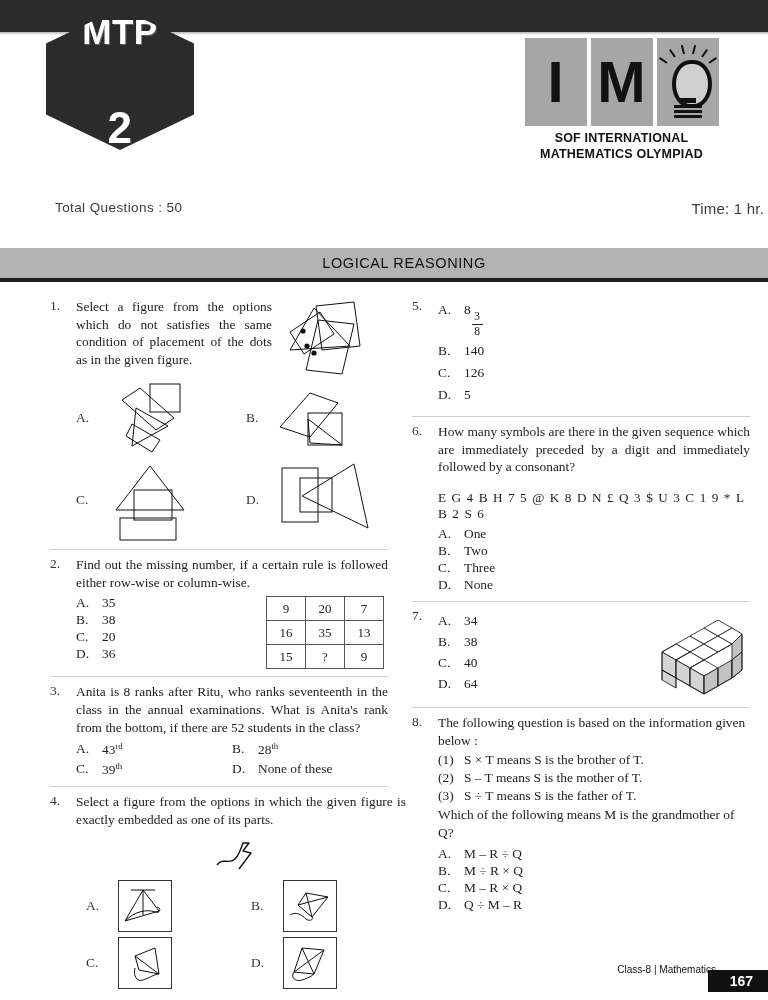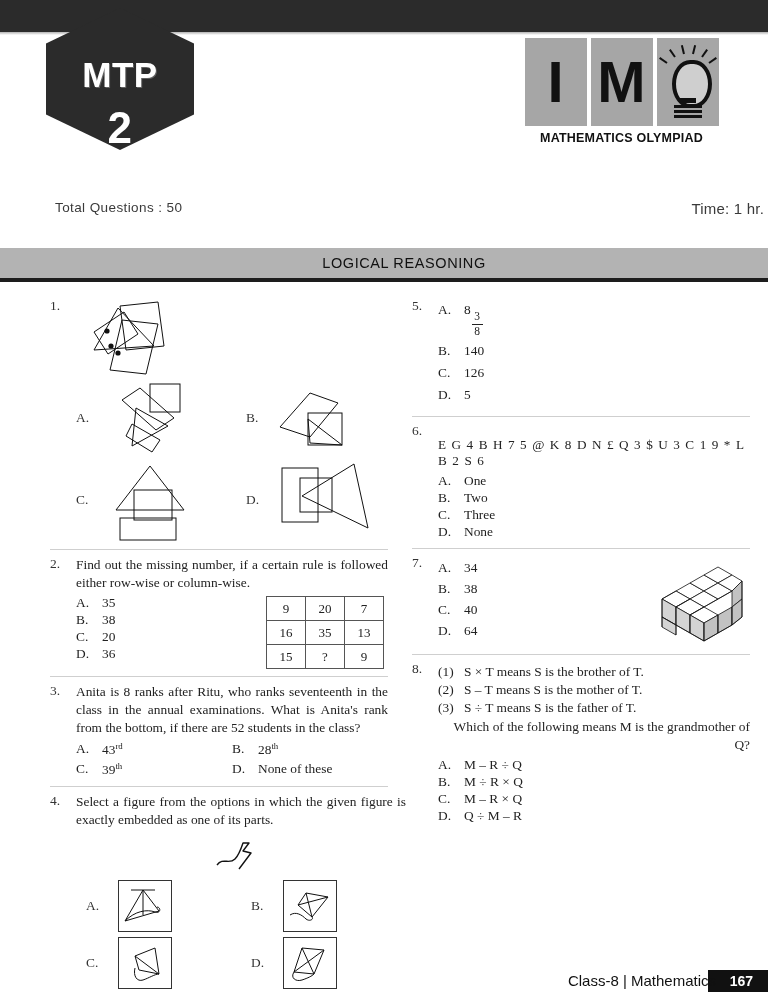--- a/index.html
+++ b/index.html
@@ -28,21 +28,21 @@
   }
 
   
   .badge-wrap{
     position:absolute;left:46px;top:8px;width:148px;height:142px;
   }
   .hex{
     position:absolute;left:0;top:0;width:148px;height:142px;
     background:#2b2b2b;
     clip-path:polygon(50% 0%,100% 25%,100% 75%,50% 100%,0% 75%,0% 25%);
-    display:flex;flex-direction:column;align-items:center;justify-content:flex-end;
+    display:flex;flex-direction:column;align-items:center;justify-content:space-between;
   }
   .hex-label{
     font-family:"Liberation Sans", sans-serif;
     color:#ffffff;font-weight:bold;letter-spacing:.5px;
     line-height:1;
   }
   .hex-mtp{font-size:35px;margin-top:6px;text-shadow:1px 1px 0 rgba(255,255,255,.25);}
   .hex-num{font-size:44px;margin-top:14px;}
 
   
@@ -176,23 +176,23 @@
 
   .seq{font-size:13.2px;letter-spacing:1.1px;margin-top:14px;color:#222;}
   .stmt{display:flex;margin:2px 0;font-size:13.4px;color:#222;}
   .stmt-n{width:26px;flex:0 0 26px;}
 
   
   .footer{
     position:absolute;left:0;bottom:8px;width:768px;height:24px;
   }
   .footer-text{
-    position:absolute;right:52px;bottom:3px;
+    position:absolute;right:52px;bottom:17px;
     font-family:"Liberation Sans", sans-serif;
-    font-size:15px;color:#111;
+    font-size:10px;color:#111;
   }
   .footer-page{
     position:absolute;right:8px;bottom:0px;
     background:#111;color:#fff;font-family:"Liberation Sans", sans-serif;
     font-weight:bold;font-size:14px;padding:2px 7px 3px 7px;
   }
   .pagefill{
     position:absolute;right:0;bottom:0;width:60px;height:22px;background:#111;
   }
 
@@ -229,20 +229,21 @@
           <i class="ray" style="left:29px; top:-1px; transform:rotate(14deg);"></i>
           <i class="ray" style="left:38px; top:2px;  transform:rotate(35deg);"></i>
           <i class="ray" style="left:45px; top:8px;  transform:rotate(55deg);"></i>
           <i class="bulb-glass"></i>
           <i class="bulb-neck"></i>
           <i class="bulb-base"></i>
         </span>
       </div>
     </div>
     <div class="logo-sub">
+      <div>SOF INTERNATIONAL</div>
       <div>MATHEMATICS OLYMPIAD</div>
     </div>
   </div>
 
   <div class="inforow">
     <div class="total-q">Total Questions : 50</div>
     <div class="time">Time: 1 hr.</div>
   </div>
 
   <div class="section-band">
@@ -252,20 +253,21 @@
 
   <div class="cols">
 
     <div class="col col-left">
 
       <div class="q">
         <div class="q-head">
           <div class="q-num">1.</div>
           <div class="q-body">
             <div style="display:flex;">
+              <div class="q-text" style="width:196px;">Select a figure from the options which do not satisfies the same condition of placement of the dots as in the given figure.</div>
               <div style="margin-left:4px;">
                 <svg width="92" height="80" viewBox="0 0 92 80">
                   <g fill="none" stroke="#111" stroke-width="1">
                     <polygon points="14,34 44,14 58,36 28,56"></polygon>
                     <polygon points="40,8 78,4 84,48 46,52"></polygon>
                     <polygon points="38,10 74,48 14,52"></polygon>
                     <polygon points="30,72 66,76 78,26 42,22"></polygon>
                   </g>
                   <circle cx="27" cy="33" r="2.6" fill="#111"></circle>
                   <circle cx="31" cy="48" r="2.6" fill="#111"></circle>
@@ -504,20 +506,21 @@
               </div>
             </div>
           </div>
         </div>
       </div>
 
       <div class="q sep">
         <div class="q-head">
           <div class="q-num">6.</div>
           <div class="q-body">
+            <div class="q-text">How many symbols are there in the given sequence which are immediately preceded by a digit and immediately followed by a consonant?</div>
             <div class="seq">E G 4 B H 7 5 @ K 8 D N £ Q 3 $ U 3 C 1 9 * L B 2 S 6</div>
             <div class="opts">
               <div class="opt-row">
                 <span class="opt-lbl">A.</span>
                 <span class="opt-val">One</span>
               </div>
               <div class="opt-row">
                 <span class="opt-lbl">B.</span>
                 <span class="opt-val">Two</span>
               </div>
@@ -612,35 +615,36 @@
               </div>
             </div>
           </div>
         </div>
       </div>
 
       <div class="q sep">
         <div class="q-head">
           <div class="q-num">8.</div>
           <div class="q-body">
+            <div class="q-text nojust">The following question is based on the information given below :</div>
             <div style="margin-top:3px;">
               <div class="stmt">
                 <span class="stmt-n">(1)</span>
                 <span>S × T  means S is the brother of T.</span>
               </div>
               <div class="stmt">
                 <span class="stmt-n">(2)</span>
                 <span>S – T means S is the mother of T.</span>
               </div>
               <div class="stmt">
                 <span class="stmt-n">(3)</span>
                 <span>S ÷ T means S is the father of T.</span>
               </div>
             </div>
-            <div class="q-text nojust" style="margin-top:2px;text-align:right;">Which of the following means M is the grandmother of Q?</div>
+            <div class="q-text nojust" style="margin-top:2px;">Which of the following means M is the grandmother of Q?</div>
             <div class="opts">
               <div class="opt-row">
                 <span class="opt-lbl">A.</span>
                 <span class="opt-val">M – R ÷ Q</span>
               </div>
               <div class="opt-row">
                 <span class="opt-lbl">B.</span>
                 <span class="opt-val">M ÷ R × Q</span>
               </div>
               <div class="opt-row">

